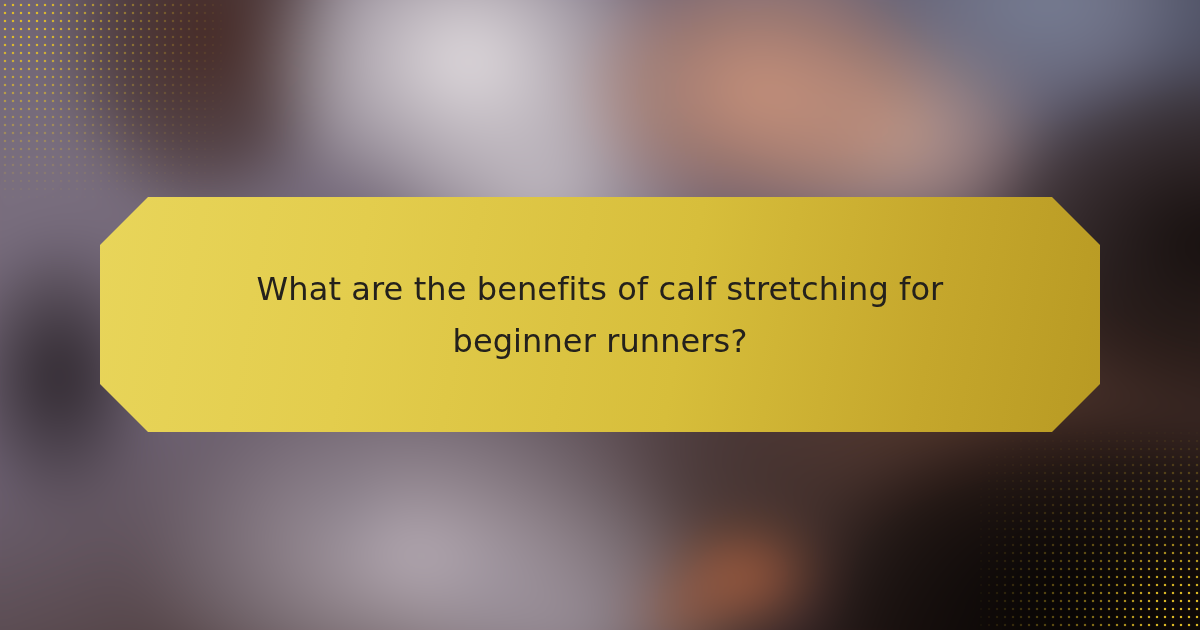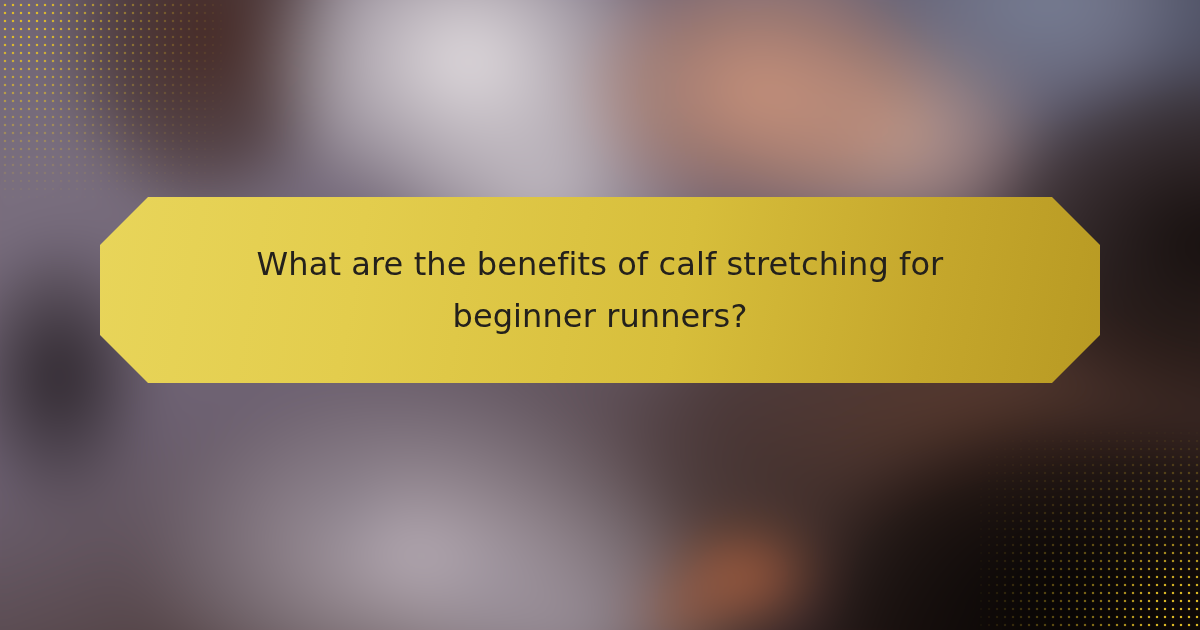--- a/index.html
+++ b/index.html
@@ -98,21 +98,21 @@
     mask-composite:intersect;
     opacity:0.95;
   }
 
   
   .banner {
     position:absolute;
     left:100px;
     top:197px;
     width:1000px;
-    height:186px;
+    height:235px;
     background:linear-gradient(100deg, #E8D55A 0%, #E3CD4D 26%, #D7BE3B 58%, #C5A72C 82%, #B89A23 100%);
     clip-path:polygon(
       48px 0,
       calc(100% - 48px) 0,
       100% 48px,
       100% calc(100% - 48px),
       calc(100% - 48px) 100%,
       48px 100%,
       0 calc(100% - 48px),
       0 48px

